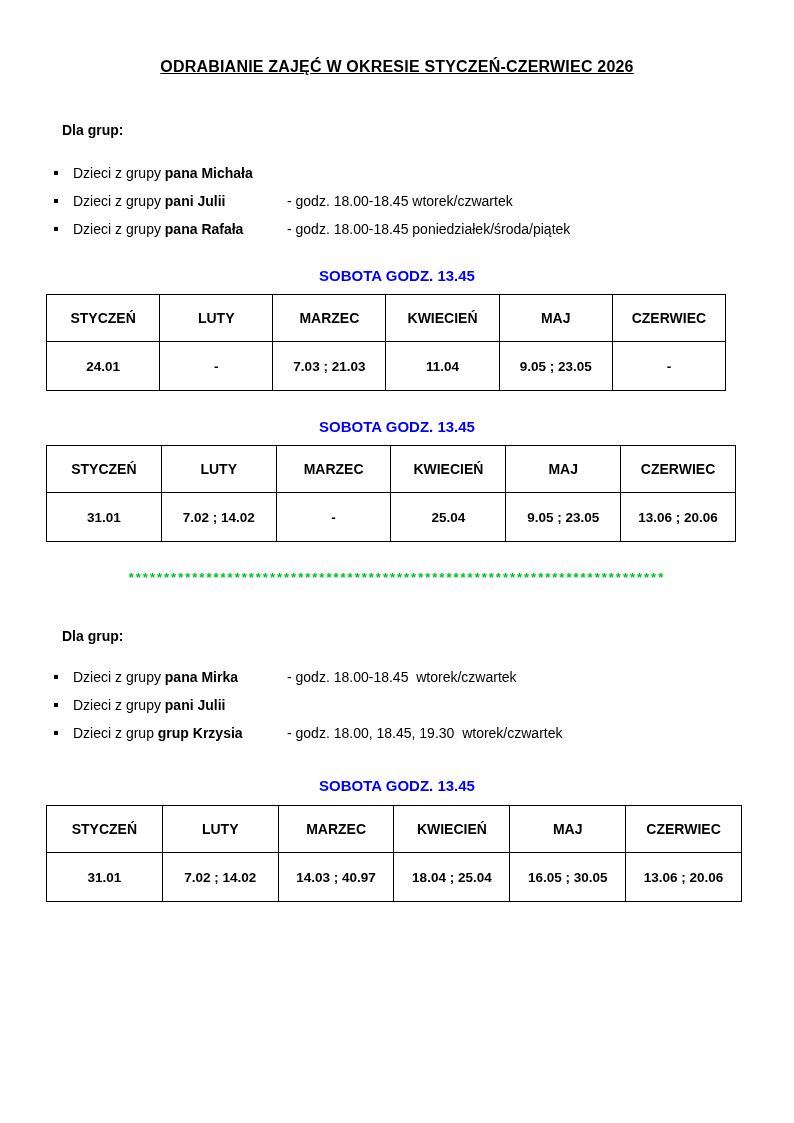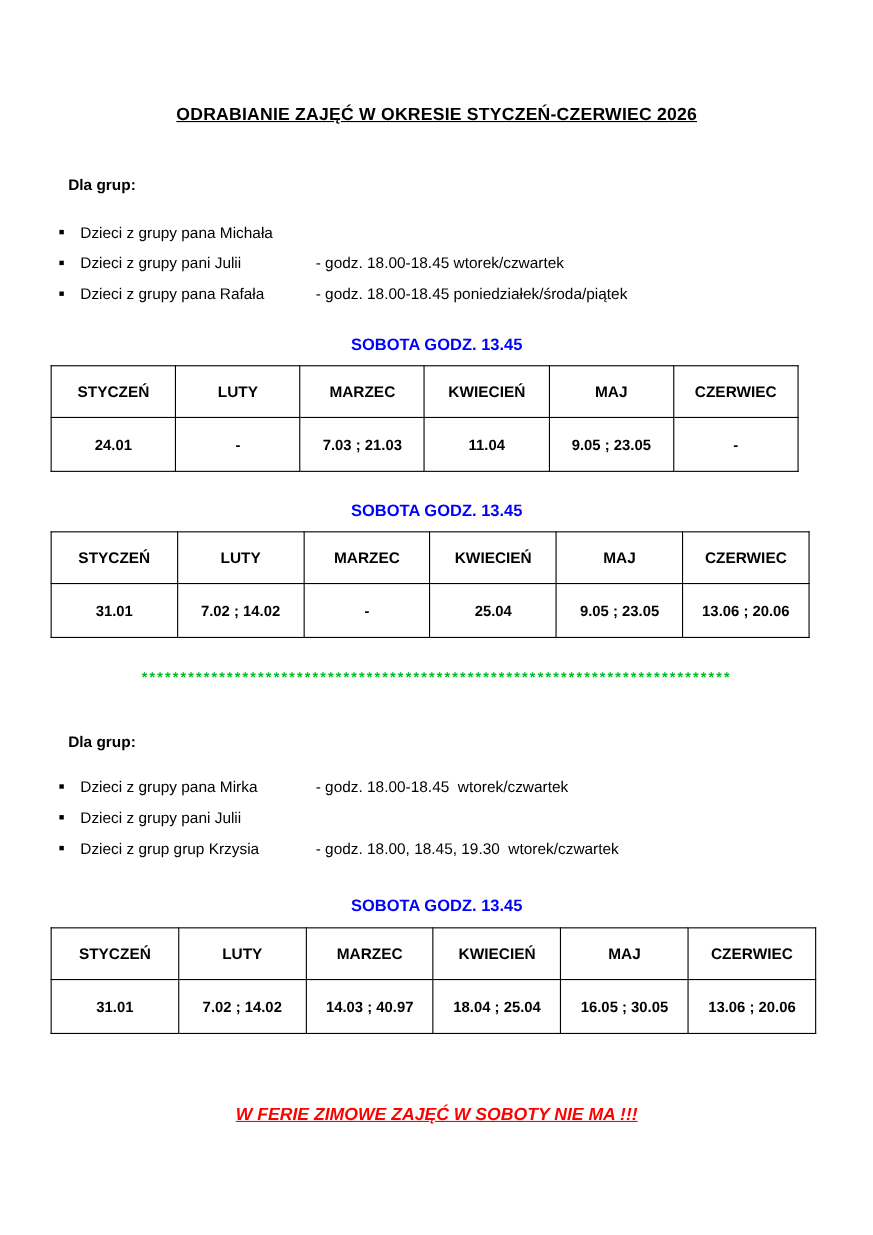--- a/index.html
+++ b/index.html
@@ -1,21 +1,21 @@
 <!DOCTYPE html>
 <html style="--heading-blue: #0000FF; --separator-green: #00BE28; --warning-red: #FF0000;"><head>
 <meta charset="utf-8">
 <style>
   html, body { margin: 0; padding: 0; background: #ffffff; }
   body {
     width: 794px; height: 1123px;
     font-family: "Liberation Sans", sans-serif;
     color: #000000;
   }
-  .page { width: 794px; height: 1123px; overflow: hidden; box-sizing: border-box; padding-top: 95px; }
+  .page { width: 794px; height: 1123px; overflow: hidden; box-sizing: border-box; padding-top: 57px; }
 
   .doc-title {
     margin: 0; text-align: center;
     font-size: 16px; line-height: 19px; font-weight: bold;
     text-decoration: underline; letter-spacing: 0.2px;
   }
 
   .groups-label {
     margin: 46px 0 0 62px;
     font-size: 14px; line-height: 17px; font-weight: bold;
@@ -27,21 +27,21 @@
   .group-item {
     display: flex; align-items: center;
     height: 28px; margin-left: 54px;
     font-size: 14px;
   }
   .bullet {
     width: 4px; height: 4px; background: #000;
     margin-right: 15px; flex: 0 0 auto;
   }
   .name-col { width: 214px; flex: 0 0 auto; white-space: pre; }
-  .name-col b { font-weight: normal; }
+  .name-col b { font-weight: bold; }
   .details { white-space: pre; }
 
   .table-heading {
     text-align: center; color: var(--heading-blue, #0000FF);
     font-weight: bold; font-size: 15px; line-height: 17px;
   }
   .th-1 { margin-top: 24px; }
   .th-2 { margin-top: 27px; }
   .th-3 { margin-top: 30px; }
 
@@ -189,15 +189,14 @@
         <td>31.01</td>
         <td>7.02 ; 14.02</td>
         <td>14.03 ; 40.97</td>
         <td>18.04 ; 25.04</td>
         <td>16.05 ; 30.05</td>
         <td>13.06 ; 20.06</td>
       </tr>
     </tbody>
   </table>
 
-  <div class="warning">W FERIE ZIMOWE ZAJĘĆ W SOBOTY NIE MA !!!</div>
 
 </div>
 
 </body></html>

